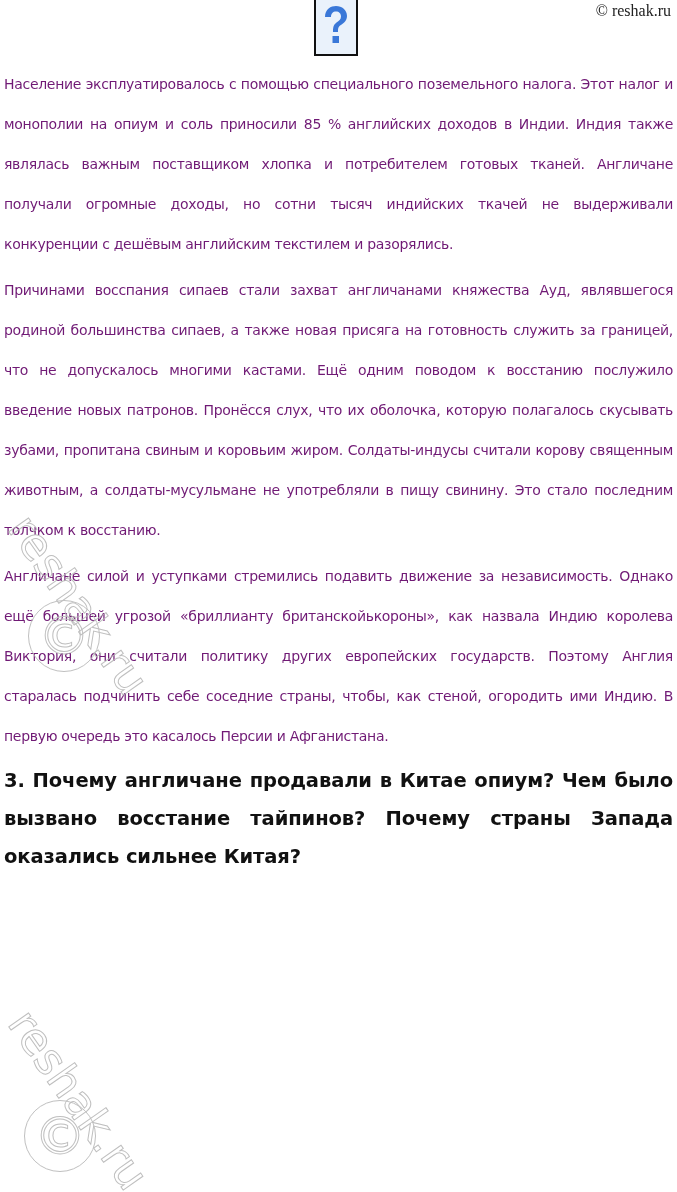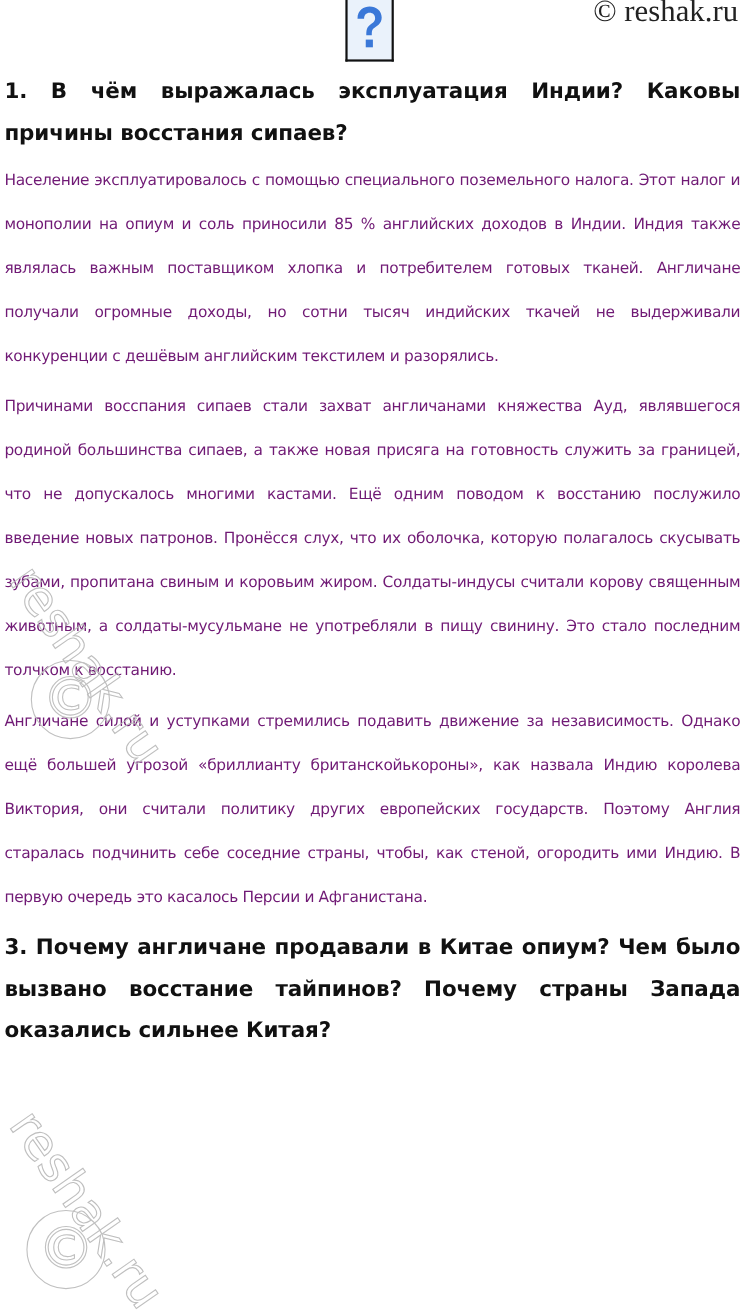--- a/index.html
+++ b/index.html
@@ -2,21 +2,21 @@
 <html><head>
   <meta charset="utf-8">
   <style>
     html, body { margin: 0; padding: 0; background: #ffffff; }
     body {
       width: 677px; height: 1192px; overflow: hidden; position: relative;
       font-family: "DejaVu Sans", sans-serif; color: #111111;
     }
     .copyright {
       position: absolute; top: 0; right: 6px;
-      font-family: "Liberation Serif", serif; font-size: 28px; color: #222;
+      font-family: "Liberation Serif", serif; font-size: 16px; color: #222;
       line-height: 22px;
     }
     .help-icon {
       position: absolute; left: 314px; top: 0; width: 44px; height: 56px;
       border: 2px solid #111; border-top: none; box-sizing: border-box;
       background: #eaf2fb;
       display: flex; align-items: center; justify-content: center;
     }
     .help-icon svg { width: 30px; height: 44px; }
     .content { position: absolute; left: 4px; right: 4px; top: 64px; }
@@ -51,21 +51,20 @@
 <div class="copyright">© reshak.ru</div>
 
 <div class="help-icon">
   <svg viewBox="0 0 30 44">
     <path d="M4 12 C4 4 10 1 15 1 C21 1 26 5 26 11 C26 17 21 19 18.5 21 C17 22.5 17 24 17 27 L12 27 C12 22 12.5 20 15.5 17.5 C18 15.5 20 14.5 20 11.5 C20 8.5 18 6.5 15 6.5 C12 6.5 10 8.5 10 12 Z" fill="#3a78d8"></path>
     <rect x="11.5" y="31" width="6.5" height="7" fill="#3a78d8"></rect>
   </svg>
 </div>
 
 <div class="content">
-  <p class="q">1. В чём выражалась эксплуатация Индии? Каковы причины восстания сипаев?</p>
   <p class="a">Население эксплуатировалось с помощью специального поземельного налога. Этот налог и монополии на опиум и соль приносили 85 % английских доходов в Индии. Индия также являлась важным поставщиком хлопка и потребителем готовых тканей. Англичане получали огромные доходы, но сотни тысяч индийских ткачей не выдерживали конкуренции с дешёвым английским текстилем и разорялись.</p>
   <p class="a">Причинами восспания сипаев стали захват англичанами княжества Ауд, являвшегося родиной большинства сипаев, а также новая присяга на готовность служить за границей, что не допускалось многими кастами. Ещё одним поводом к восстанию послужило введение новых патронов. Пронёсся слух, что их оболочка, которую полагалось скусывать зубами, пропитана свиным и коровьим жиром. Солдаты-индусы считали корову священным животным, а солдаты-мусульмане не употребляли в пищу свинину. Это стало последним толчком к восстанию.</p>
   <p class="a">Англичане силой и уступками стремились подавить движение за независимость. Однако ещё большей угрозой «бриллианту британскойькороны», как назвала Индию королева Виктория, они считали политику других европейских государств. Поэтому Англия старалась подчинить себе соседние страны, чтобы, как стеной, огородить ими Индию. В первую очередь это касалось Персии и Афганистана.</p>
   <p class="q">3. Почему англичане продавали в Китае опиум? Чем было вызвано восстание тайпинов? Почему страны Запада оказались сильнее Китая?</p>
 </div>
 
 <div class="watermark" style="left:40px; top:505px;">reshak.ru</div>
 <div class="wm-circle" style="left:28px; top:600px;">©</div>
 <div class="watermark" style="left:40px; top:1000px;">reshak.ru</div>
 <div class="wm-circle" style="left:24px; top:1100px;">©</div>

